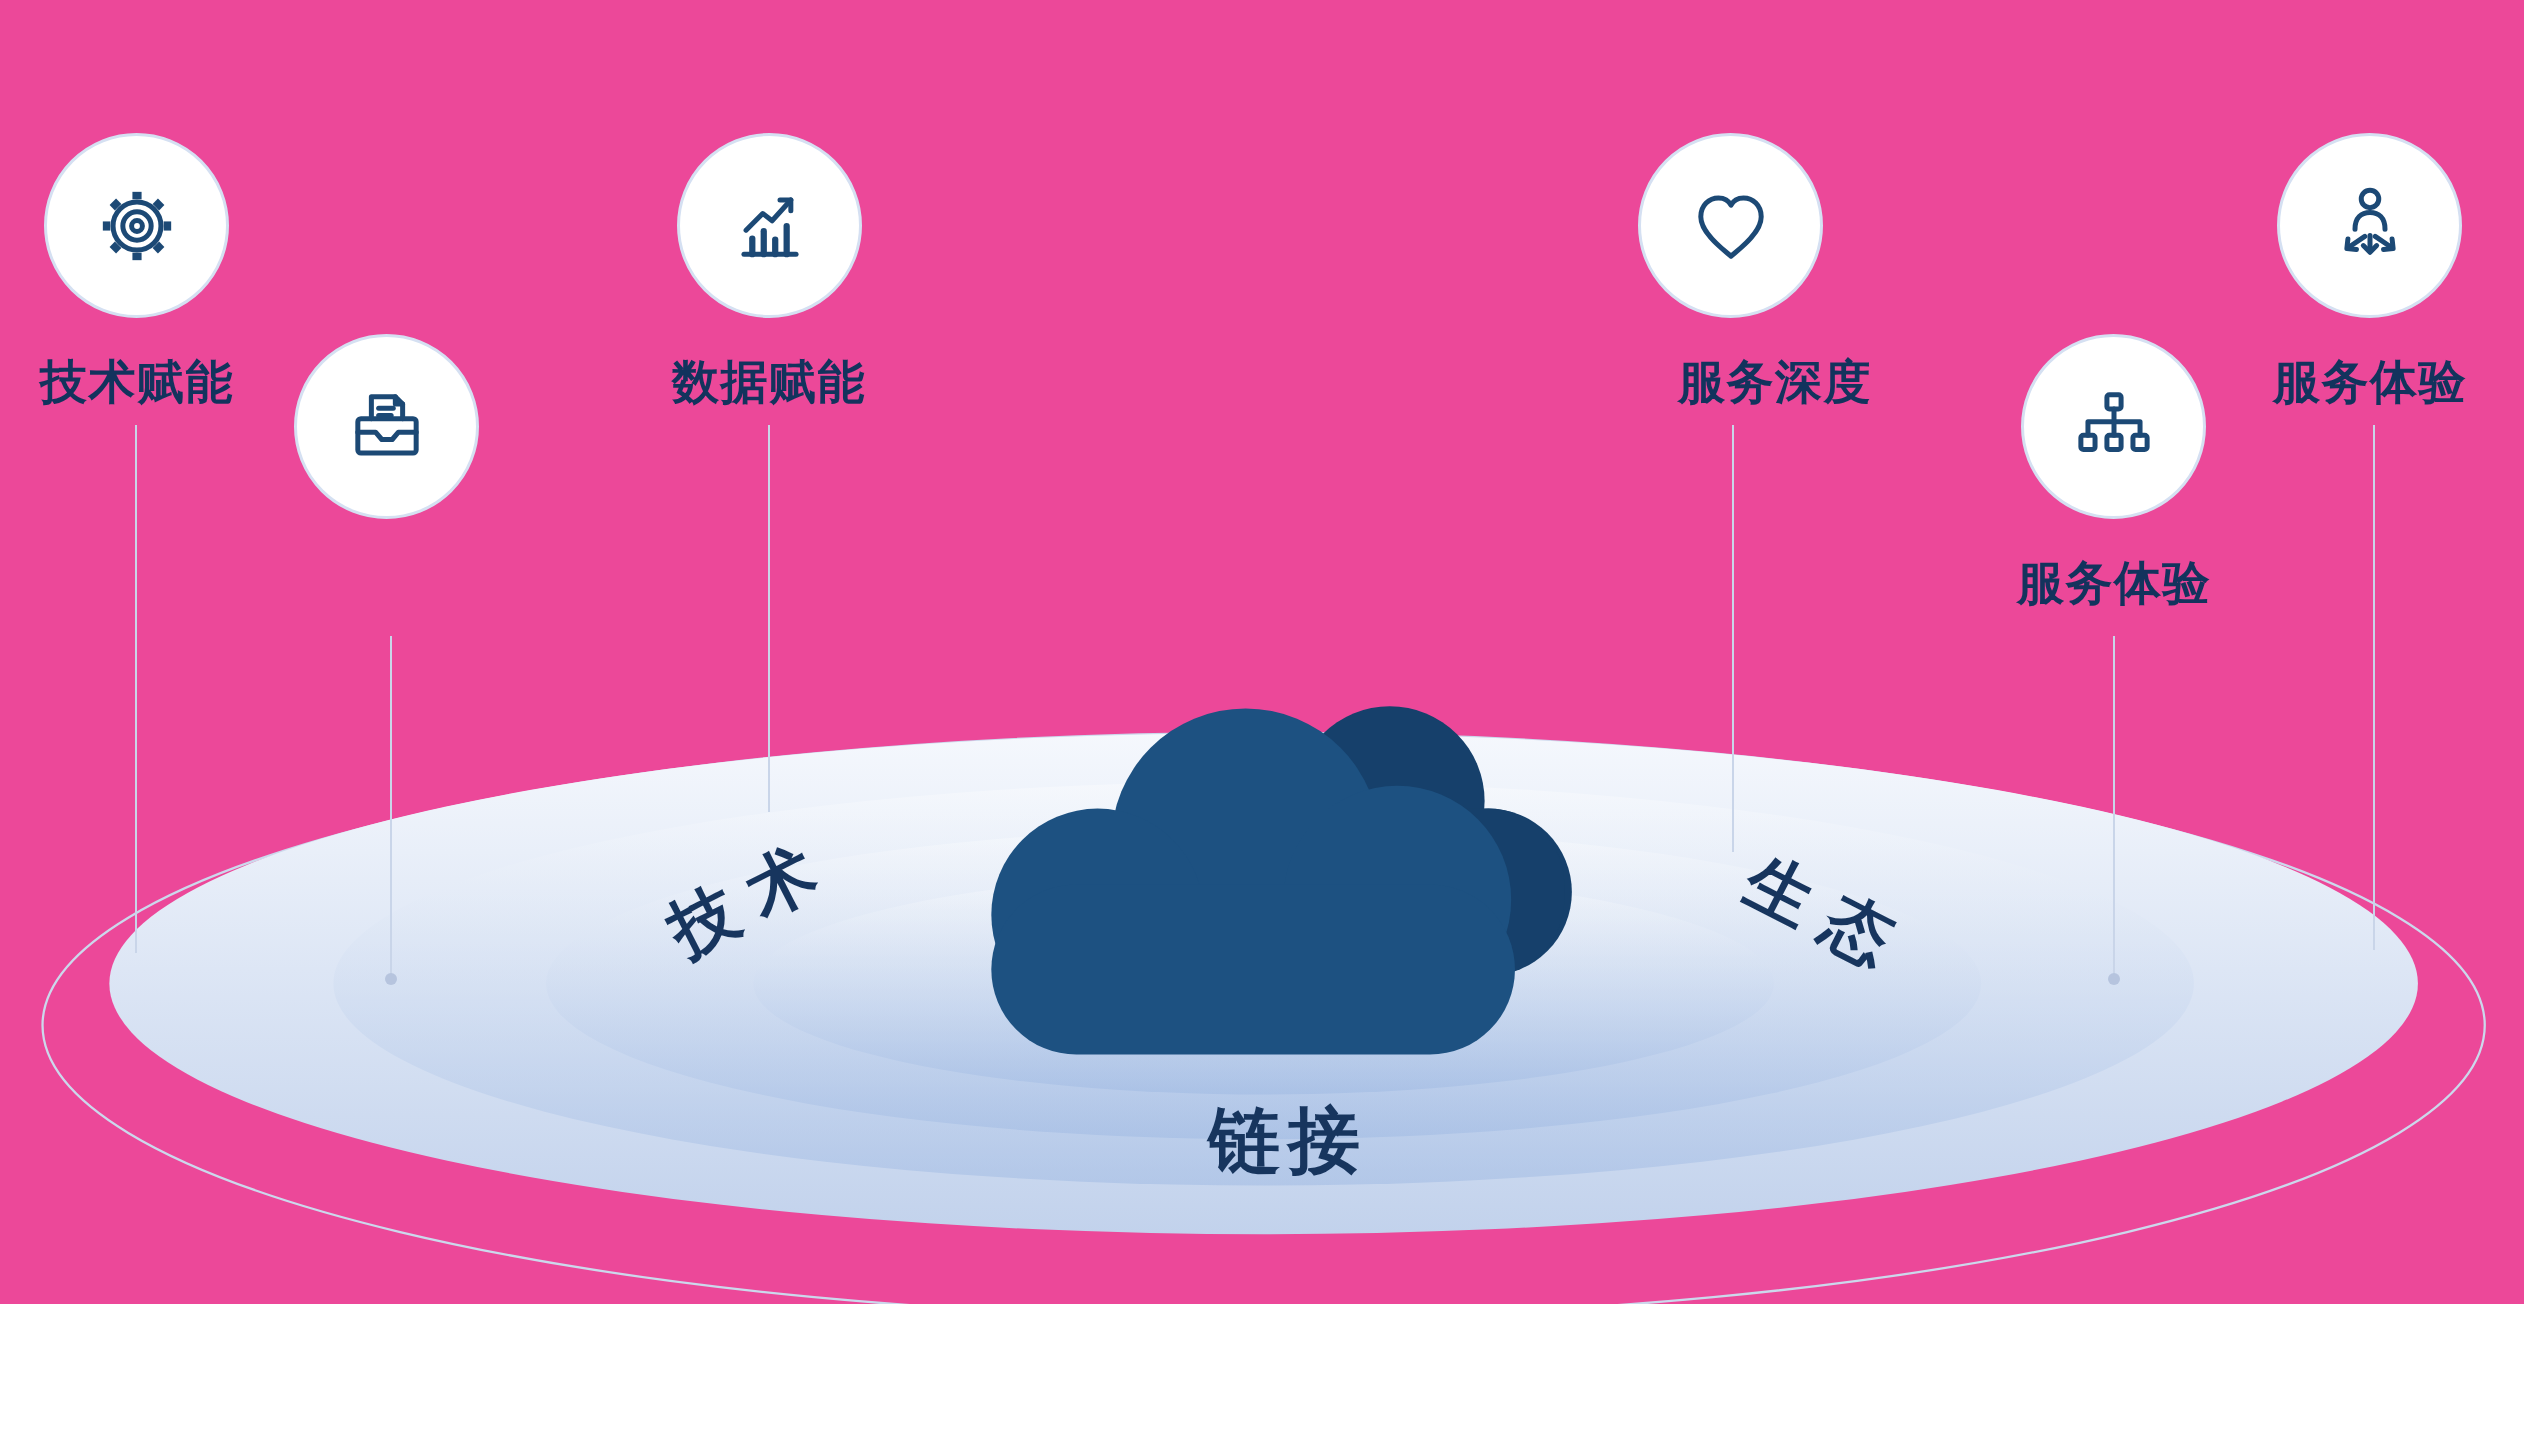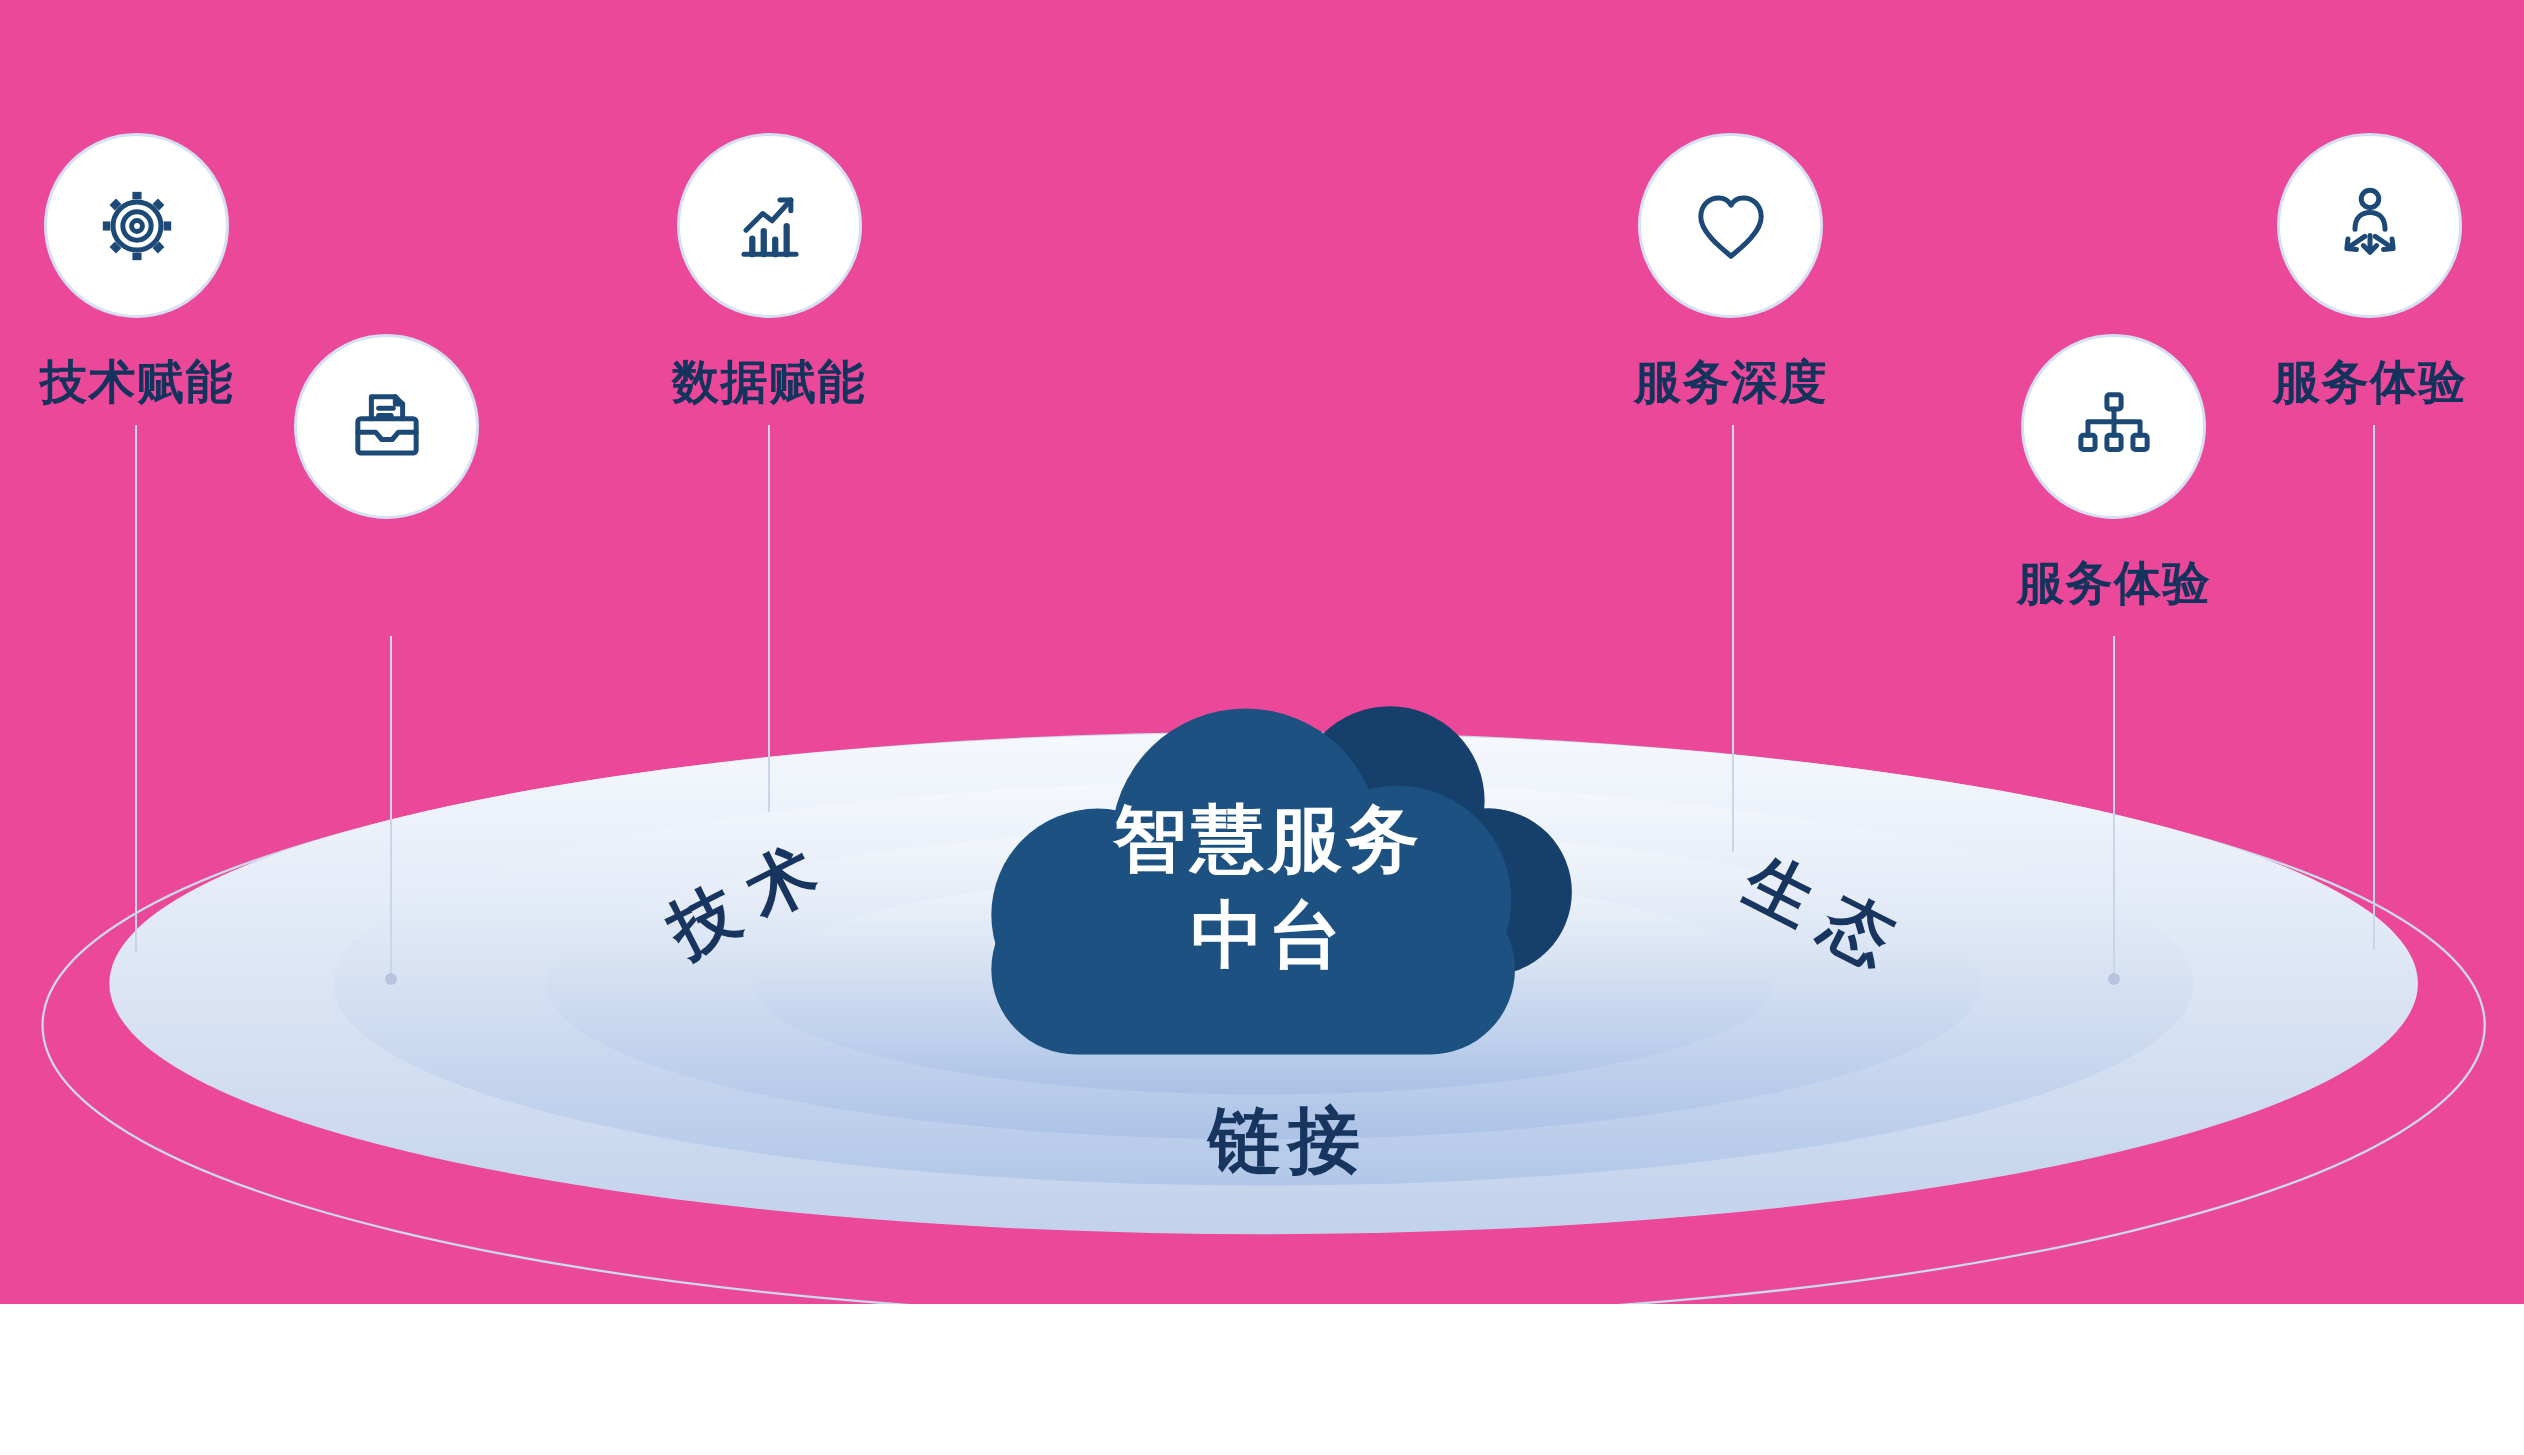--- a/index.html
+++ b/index.html
@@ -56,21 +56,21 @@
   .c2 { left: 294px;  top: 334px; }
   .c3 { left: 677px;  top: 133px; }
   .c4 { left: 1638px; top: 133px; }
   .c5 { left: 2021px; top: 334px; }
   .c6 { left: 2277px; top: 133px; }
 
   
   .lab1 { left: -30px;  top: 351px; }
   .lab2 { left: 219px;  top: 552px; }
   .lab3 { left: 602px;  top: 351px; text-align: center; }
-  .lab4 { left: 1564px; top: 351px; }
+  .lab4 { left: 1608px; top: 351px; }
   .lab5 { left: 1947px; top: 552px; }
   .lab6 { left: 2203px; top: 351px; }
 
   
   .l1 { left: 135px;  top: 425px; height: 528px; }
   .l2 { left: 390px;  top: 636px; height: 342px; }
   .l3 { left: 768px; top: 425px; height: 387px; }
   .l4 { left: 1732px; top: 425px; height: 427px; }
   .l5 { left: 2113px; top: 636px; height: 342px; }
   .l6 { left: 2373px; top: 425px; height: 525px; }
@@ -238,19 +238,15 @@
         <rect x="560" y="160" width="260" height="220" rx="100"></rect>
       </g>
       <g fill="#1d5181">
         <circle cx="400" cy="205" r="177"></circle>
         <circle cx="205" cy="300" r="140"></circle>
         <circle cx="600" cy="280" r="150"></circle>
         <rect x="65" y="260" width="690" height="224" rx="112"></rect>
       </g>
     </svg>
   </div>
-  <div class="cloud-text">
-    <div>智慧服务</div>
-    <div>中台</div>
-  </div>
 
 </div>
 
 
 </body></html>

